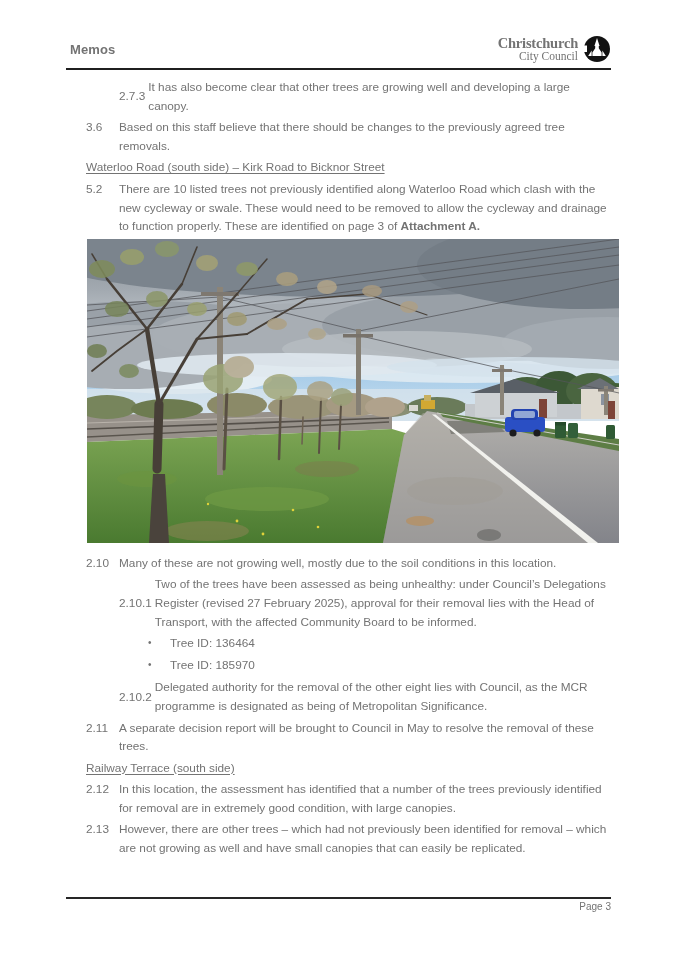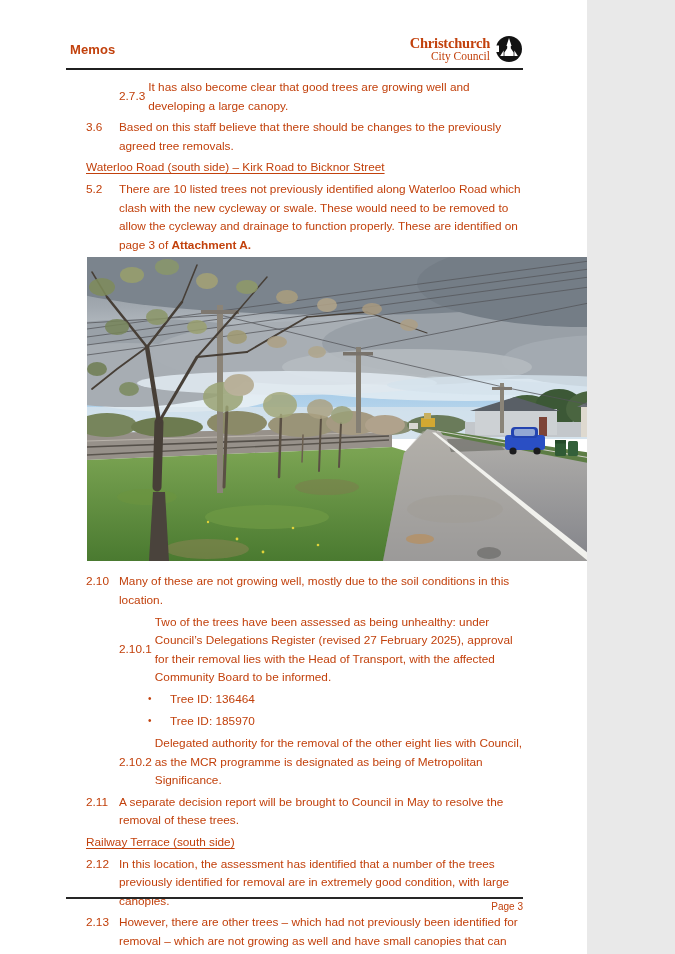--- a/index.html
+++ b/index.html
@@ -1,18 +1,18 @@
 <!DOCTYPE html>
 <html><head>
 <meta charset="utf-8">
 <style>
   html,body{margin:0;padding:0;background:#e9e9e9;}
   .page{
-    position:relative;width:587px;height:954px;background:#ffffff;
-    font-family:"Liberation Sans",sans-serif;color:#c2410c;
+    position:relative;width:675px;height:954px;background:#ffffff;
+    font-family:"Liberation Sans",sans-serif;color:#737373;
     overflow:hidden;box-sizing:border-box;
   }
   .inner{position:absolute;left:66px;right:64px;top:0;}
   
   .header{display:flex;justify-content:space-between;align-items:center;
     padding:35px 0 5px 4px;border-bottom:2px solid #1f1f1f;}
   .memos{font-size:13px;font-weight:700;letter-spacing:.1px;}
   .logo{display:flex;align-items:center;gap:5px;}
   .logo-text{text-align:right;font-family:"Liberation Serif",serif;line-height:1.02;}
   .logo-l1{font-size:14.5px;font-weight:700;letter-spacing:-.2px;text-align:center;}
@@ -55,21 +55,21 @@
           <path d="M19.4 15.4 L22.8 21 L19.4 21 Z" fill="#ffffff"></path>
           <rect x="1" y="10.5" width="3" height="6.5" fill="#ffffff"></rect>
         </svg>
       </div>
     </div>
 
     <div class="bodytext">
 
       <div class="p lvl3">
         <span class="num">2.7.3</span>
-        <span class="txt">It has also become clear that good trees are growing well and developing a large canopy.</span>
+        <span class="txt">It has also become clear that other trees are growing well and developing a large canopy.</span>
       </div>
 
       <div class="p lvl2">
         <span class="num">3.6</span>
         <span class="txt">Based on this staff believe that there should be changes to the previously agreed tree removals.</span>
       </div>
 
       <div class="heading">Waterloo Road (south side) – Kirk Road to Bicknor Street</div>
 
       <div class="p lvl2">

